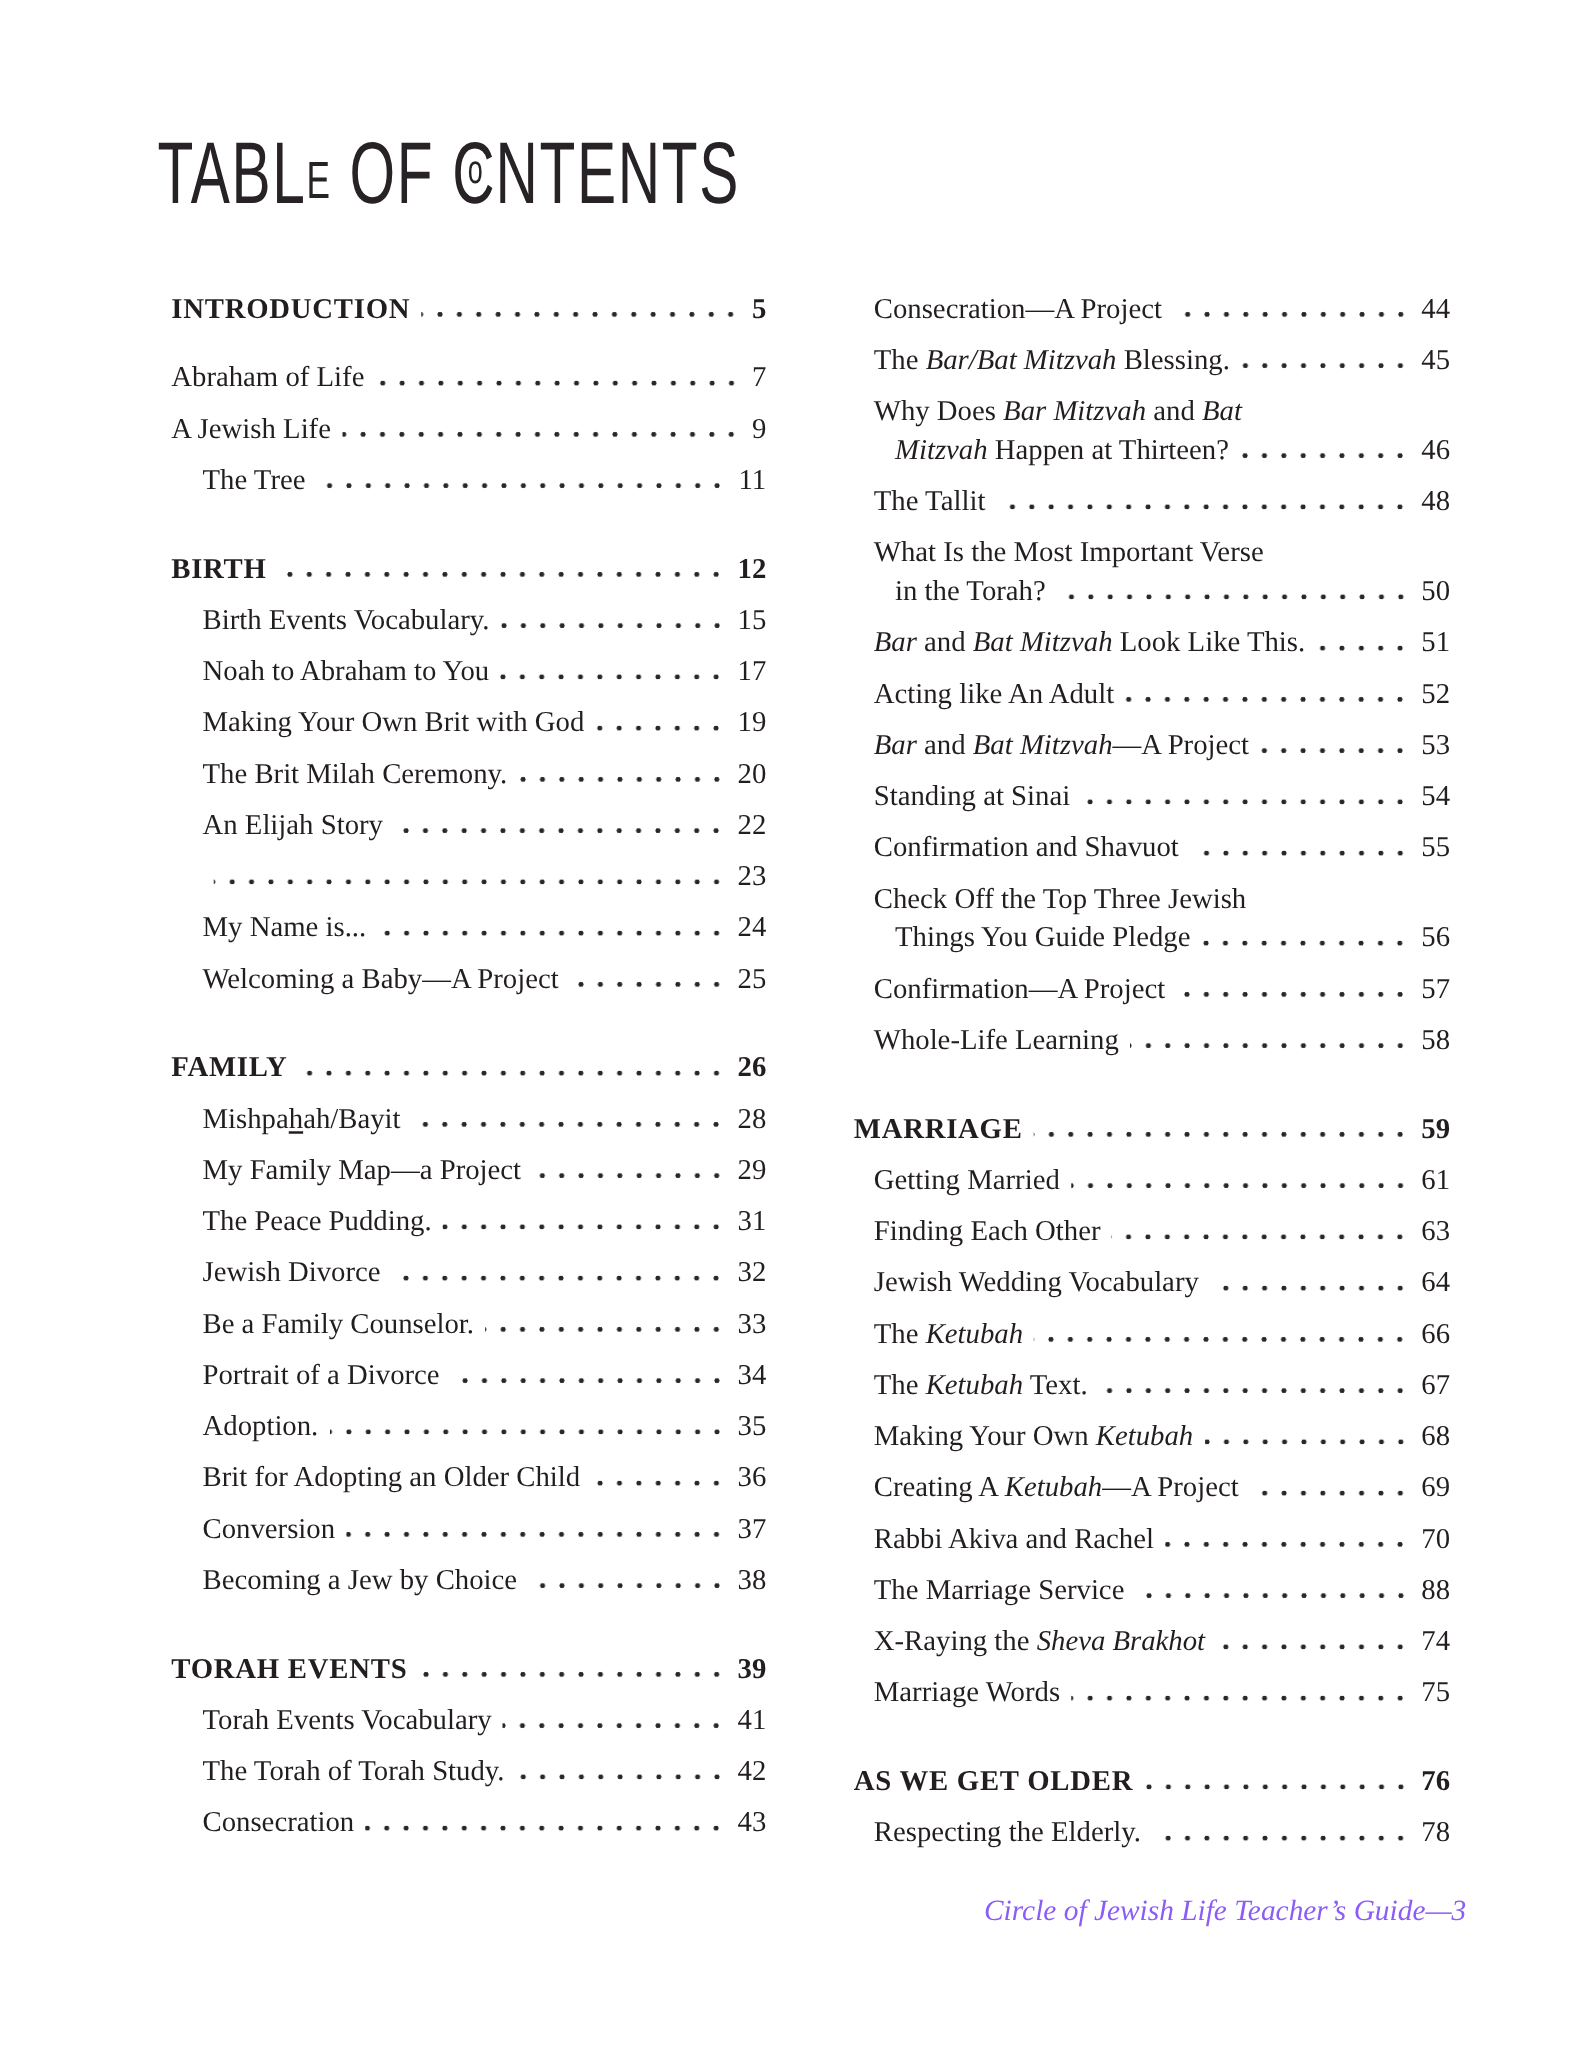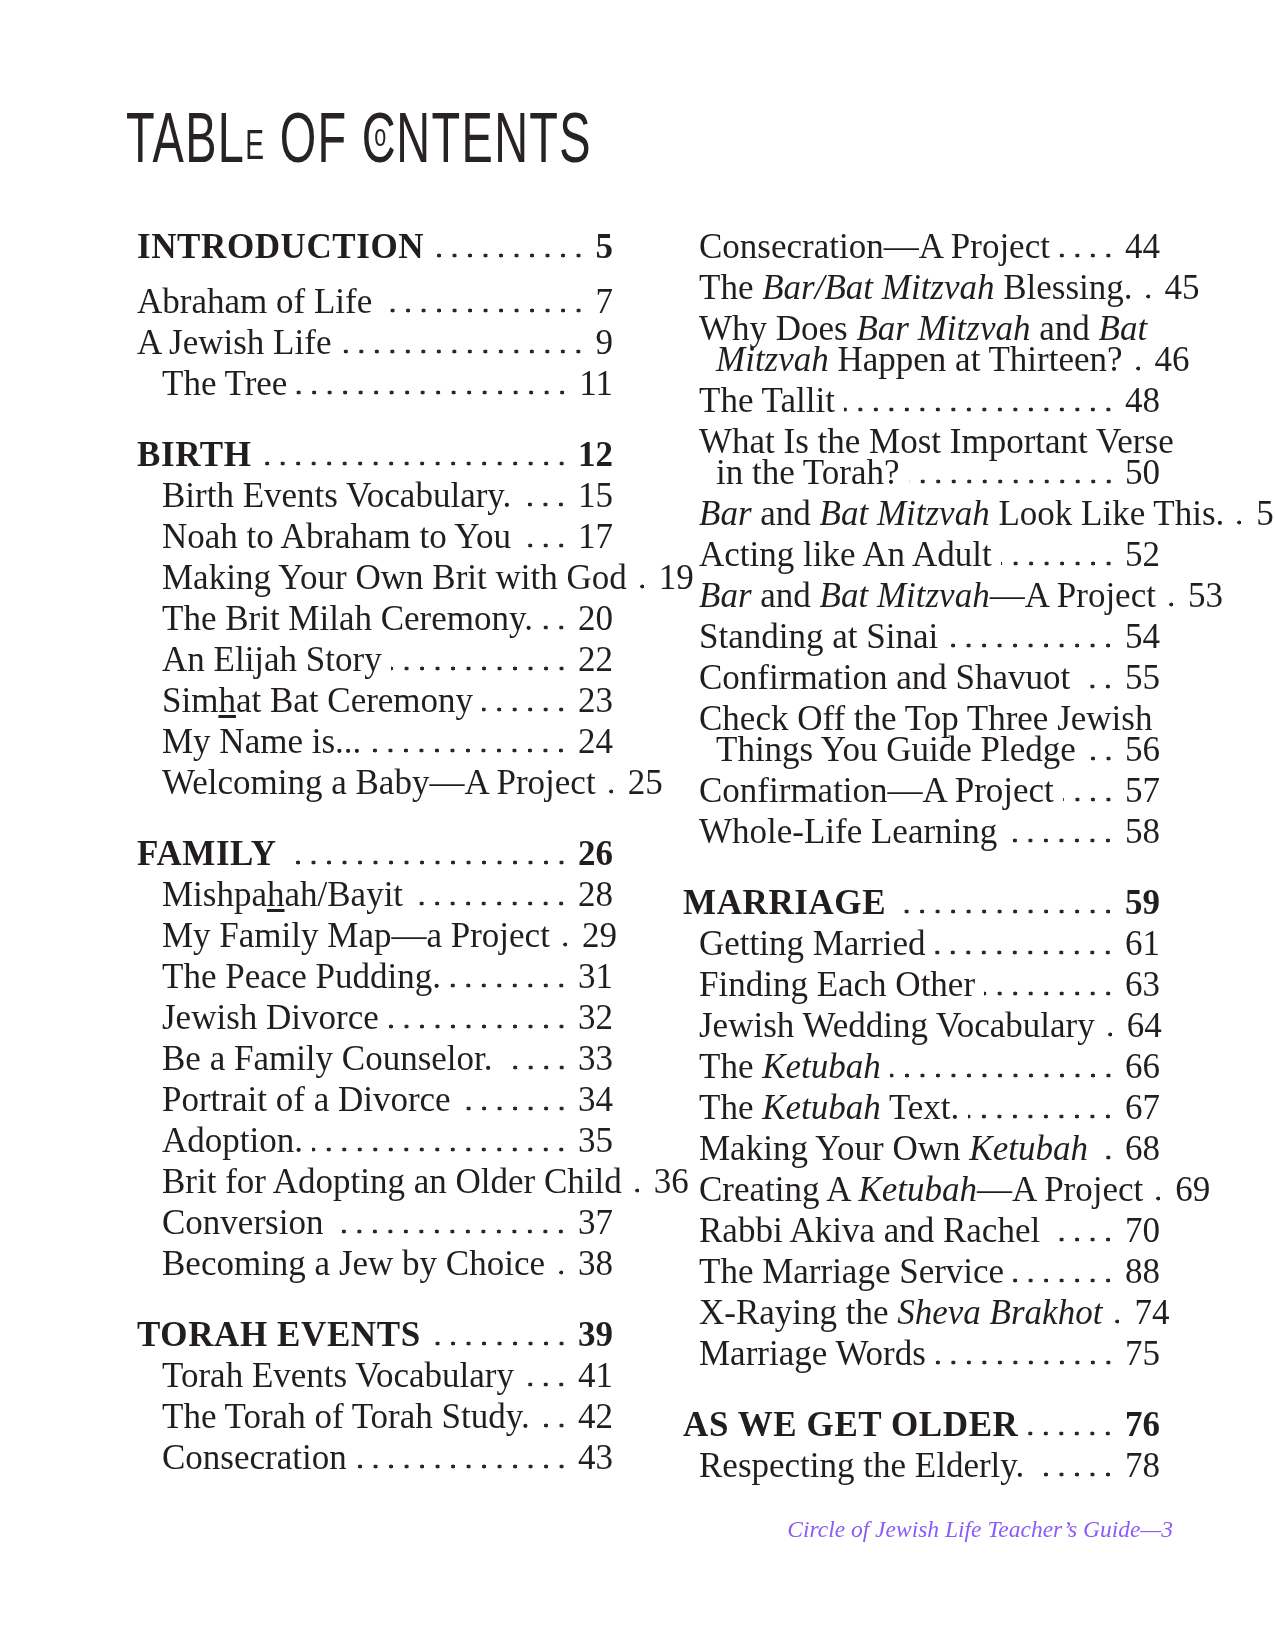--- a/index.html
+++ b/index.html
@@ -42,21 +42,21 @@
   .entry.header .label{ letter-spacing:0.6px; }
   .col .entry:first-child{ margin-top:0; }
   .entry.gap-after{ margin-bottom:14px; }
 
   #col-left  .entry.item{ padding-left:25px; }
   #col-right .entry.item{ padding-left:16px; }
 
   .line{
     display:flex; align-items:baseline;
     height:41px; line-height:41px;
-    font-size:35px;
+    font-size:23px;
   }
   .line.wrap{ height:35px; line-height:30px; padding-left:17px; margin-top:-4px; }
 
   .label{ white-space:pre; }
   .it{ font-style:italic; }
   .u{ text-decoration:underline; text-underline-offset:3px; }
 
   .dots{
     flex:1 1 auto; min-width:14px; height:5px;
     margin:0 9px 0 9px;
@@ -149,21 +149,20 @@
       </div>
       <div class="entry item">
         <div class="line">
           <span class="label"><span>An Elijah Story</span></span>
           <span class="dots"></span>
           <span class="pg">22</span>
         </div>
       </div>
       <div class="entry item">
         <div class="line">
-          <span class="label"><span>Sim</span><span class="u">h</span><span>at Bat Ceremony</span></span>
           <span class="dots"></span>
           <span class="pg">23</span>
         </div>
       </div>
       <div class="entry item">
         <div class="line">
           <span class="label"><span>My Name is...</span></span>
           <span class="dots"></span>
           <span class="pg">24</span>
         </div>

